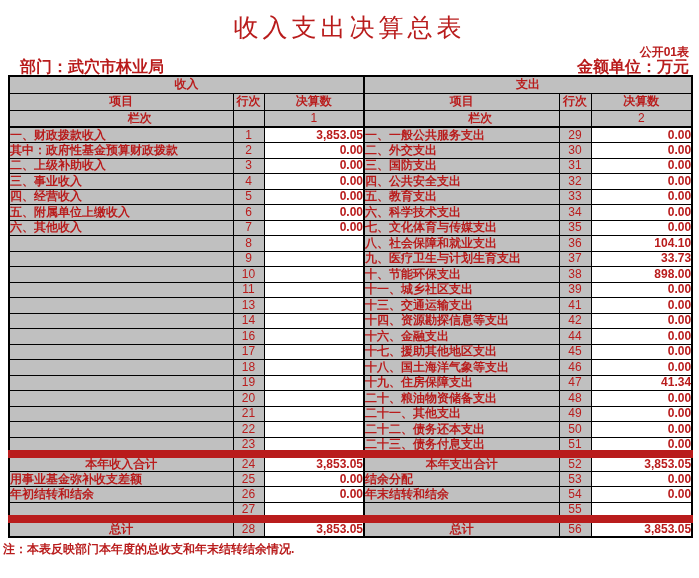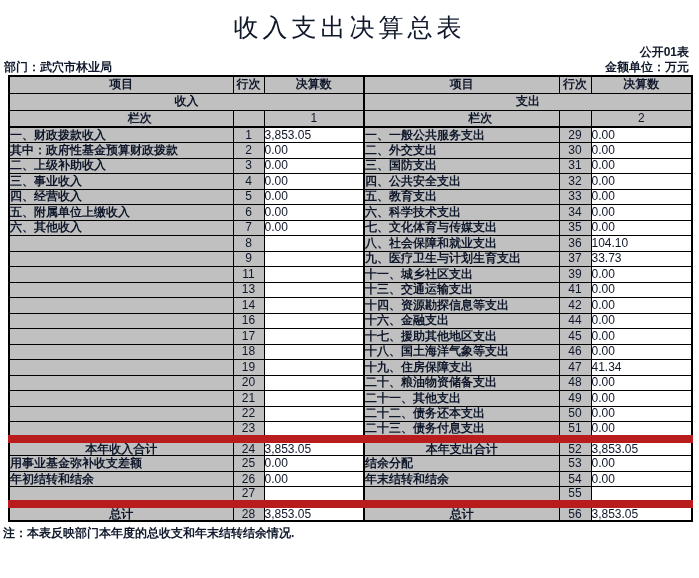--- a/index.html
+++ b/index.html
@@ -4,21 +4,21 @@
 <style>
   * { box-sizing: border-box; }
   html,body { margin:0; padding:0; background:#ffffff; }
   .page {
     position: relative;
     width: 699px;
     height: 578px;
     background: #ffffff;
     overflow: hidden;
     font-family: "Liberation Sans", "DejaVu Sans", sans-serif;
-    color: #0f172a;
+    color: #b91c1c;
   }
   .title {
     padding-top: 11px;
     text-align: center;
     font-family: "Liberation Serif", "DejaVu Serif", serif;
     font-size: 25px;
     letter-spacing: 4px;
     white-space: nowrap;
   }
   .code-line {
@@ -26,23 +26,23 @@
     font-size: 12px;
     font-weight: bold;
     padding: 1px 10px 0 4px;
     height: 15px;
     line-height: 15px;
     margin-left: 36px;
   }
   .meta-line {
     display: flex;
     justify-content: space-between;
-    font-size: 12px;
-    font-weight: bold;
-    padding: 0 10px 1px 4px;
+    font-size: 16px;
+    font-weight: bold;
+    padding: 0 10px 1px 20px;
     height: 16px;
     line-height: 16px;
   }
   table.main {
     border-collapse: collapse;
     table-layout: fixed;
     margin-left: 8px;
     width: 683px;
     border: 2px solid #000;
   }
@@ -69,23 +69,23 @@
     padding-left: 3px;
     font-weight: bold;
   }
   td.num {
     background: #c0c0c0;
     text-align: center;
     font-weight: normal;
   }
   td.val {
     background: #ffffff;
-    text-align: left;
+    text-align: right;
     padding-right: 3px;
-    font-weight: normal;
+    font-weight: bold;
   }
   td.indent { padding-left: 24px; margin-left: 40px; }
   td.total { text-align: center; font-size: 13px; }
   .mid { border-left: 2px solid #000 !important; }
   tr.totalrow td { border-top: 8px solid #b91c1c; }
   .note {
     font-size: 12px;
     font-weight: bold;
     padding: 3px 0 0 3px;
     white-space: nowrap;
@@ -106,30 +106,30 @@
     <colgroup>
       <col style="width:224px">
         <col style="width:31px">
         <col style="width:100px">
       <col style="width:195px">
         <col style="width:32px">
         <col style="width:101px">
     </colgroup>
     <thead>
       <tr>
+        <th colspan="3">收入</th>
+        <th colspan="3" class="mid">支出</th>
+      </tr>
+      <tr>
         <th>项目</th>
         <th>行次</th>
         <th>决算数</th>
         <th class="mid">项目</th>
         <th>行次</th>
         <th>决算数</th>
-      </tr>
-      <tr>
-        <th colspan="3">收入</th>
-        <th colspan="3" class="mid">支出</th>
       </tr>
       <tr class="h3">
         <th class="colhdr">栏次</th>
         <th></th>
         <th>1</th>
         <th class="mid colhdr">栏次</th>
         <th></th>
         <th>2</th>
       </tr>
     </thead>
@@ -201,20 +201,28 @@
         <tr class="data">
           <td class="lab"></td>
           <td class="num">9</td>
           <td class="val"></td>
           <td class="lab mid">九、医疗卫生与计划生育支出</td>
           <td class="num">37</td>
           <td class="val">33.73</td>
         </tr>
         <tr class="data">
           <td class="lab"></td>
+          <td class="num">10</td>
+          <td class="val"></td>
+          <td class="lab mid">十、节能环保支出</td>
+          <td class="num">38</td>
+          <td class="val">898.00</td>
+        </tr>
+        <tr class="data">
+          <td class="lab"></td>
           <td class="num">11</td>
           <td class="val"></td>
           <td class="lab mid">十一、城乡社区支出</td>
           <td class="num">39</td>
           <td class="val">0.00</td>
         </tr>
         <tr class="data">
           <td class="lab"></td>
           <td class="num">13</td>
           <td class="val"></td>

